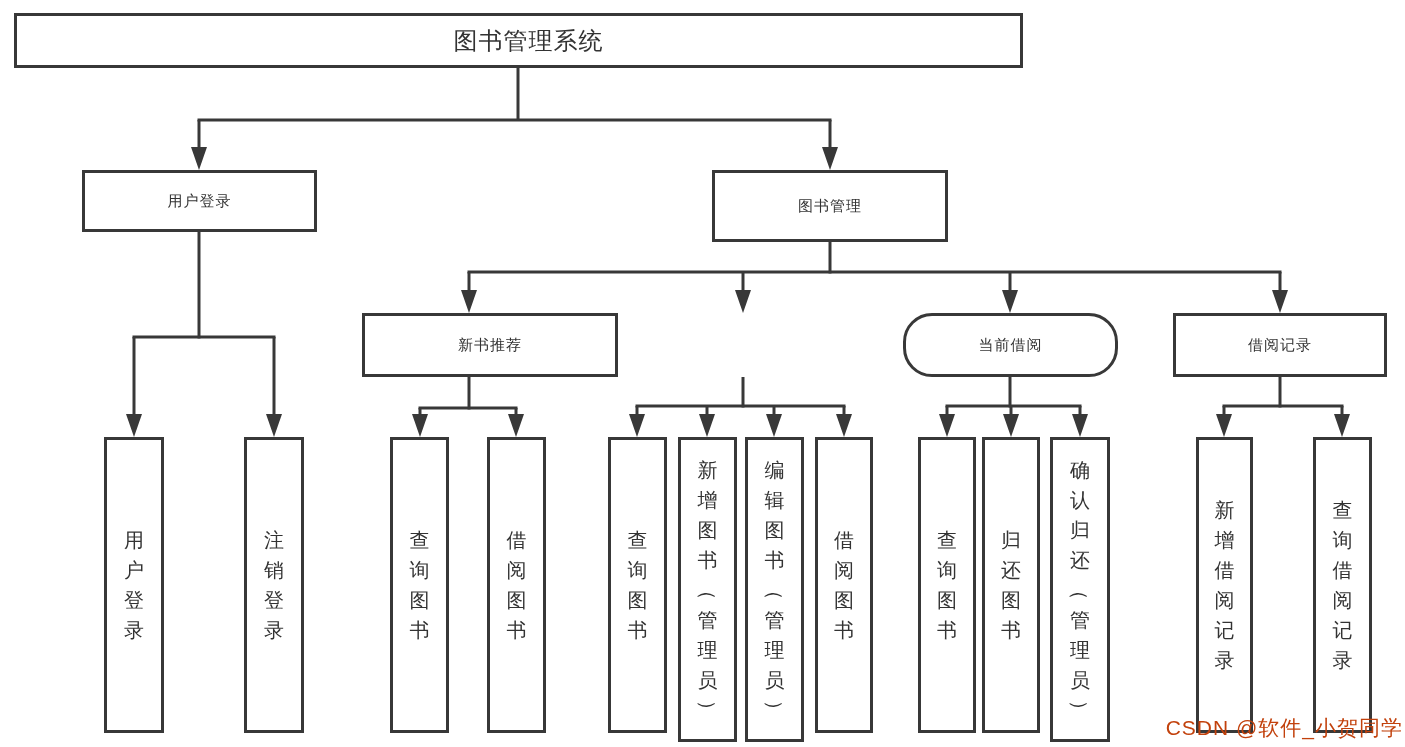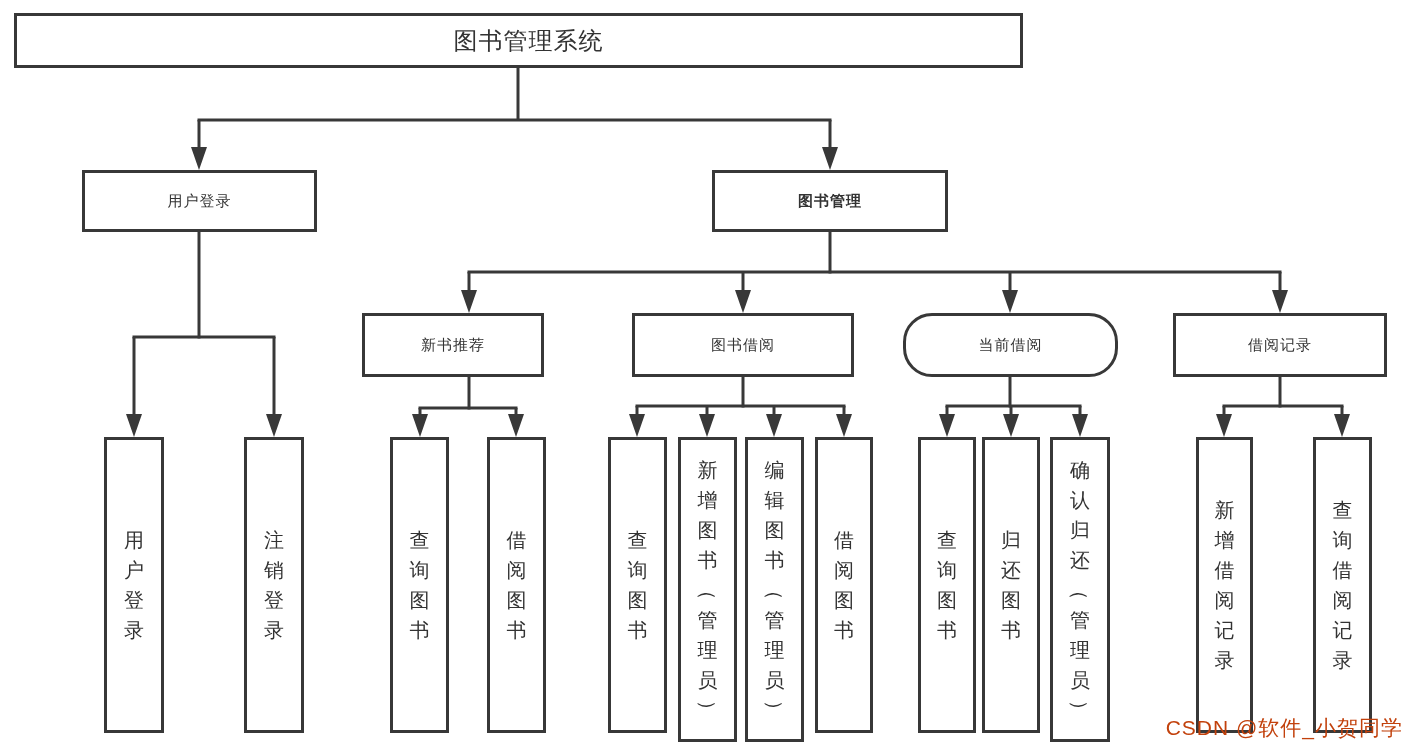--- a/index.html
+++ b/index.html
@@ -114,29 +114,26 @@
     </g>
   </svg>
 
   <div class="node root" style="left:14px;top:13px;width:1009px;height:55px;">
     <span>图书管理系统</span>
   </div>
 
   <div class="node branch" style="left:82px;top:170px;width:235px;height:62px;">
     <span>用户登录</span>
   </div>
-  <div class="node branch" style="left:712px;top:170px;width:236px;height:62px;font-weight:bold;">
+  <div class="node branch" style="left:712px;top:170px;width:236px;height:72px;">
     <span>图书管理</span>
   </div>
 
-  <div class="node branch" style="left:362px;top:313px;width:182px;height:64px;">
+  <div class="node branch" style="left:362px;top:313px;width:256px;height:64px;">
     <span>新书推荐</span>
-  </div>
-  <div class="node branch" style="left:632px;top:313px;width:222px;height:64px;">
-    <span>图书借阅</span>
   </div>
   <div class="node branch" style="left:903px;top:313px;width:215px;height:64px;border-radius:29px;">
     <span>当前借阅</span>
   </div>
   <div class="node branch" style="left:1173px;top:313px;width:214px;height:64px;">
     <span>借阅记录</span>
   </div>
 
   <div class="node leaf" style="left:104px;top:437px;width:60px;height:296px;">
       <span class="vchar">用</span>

